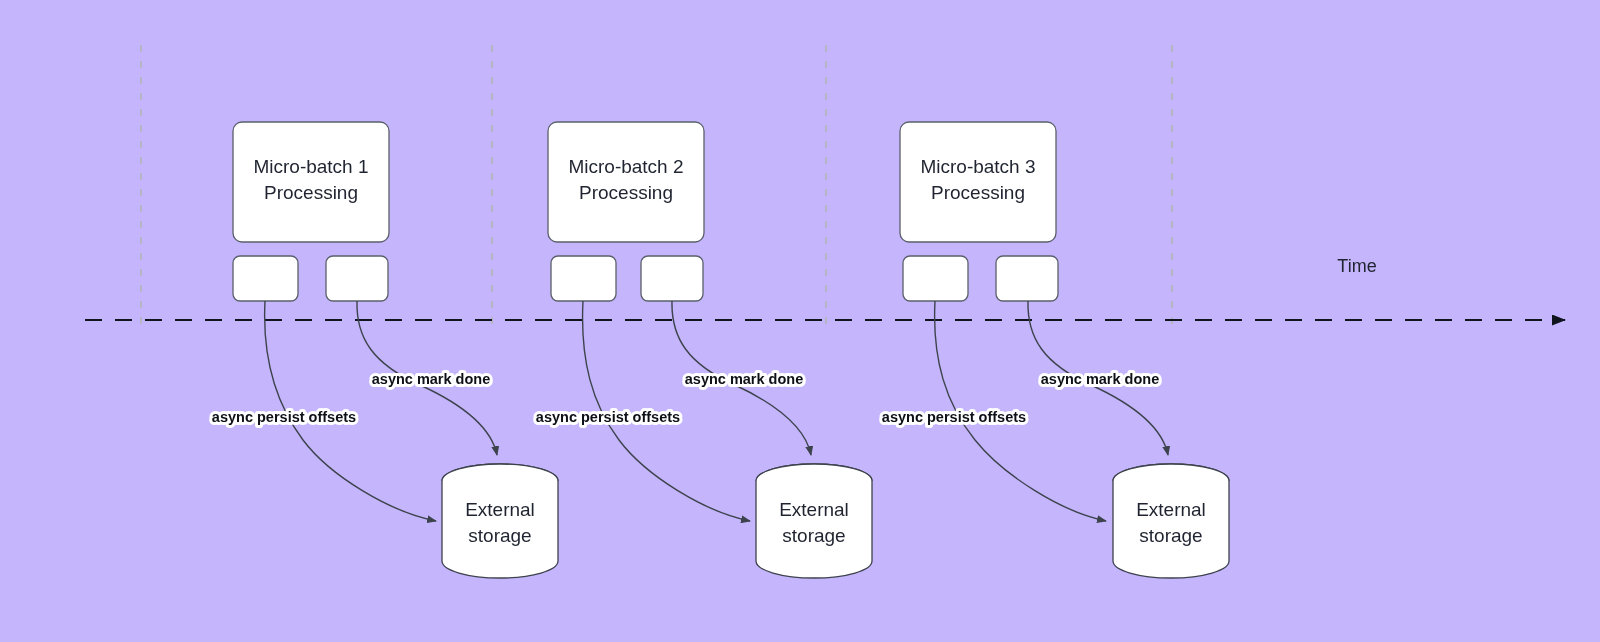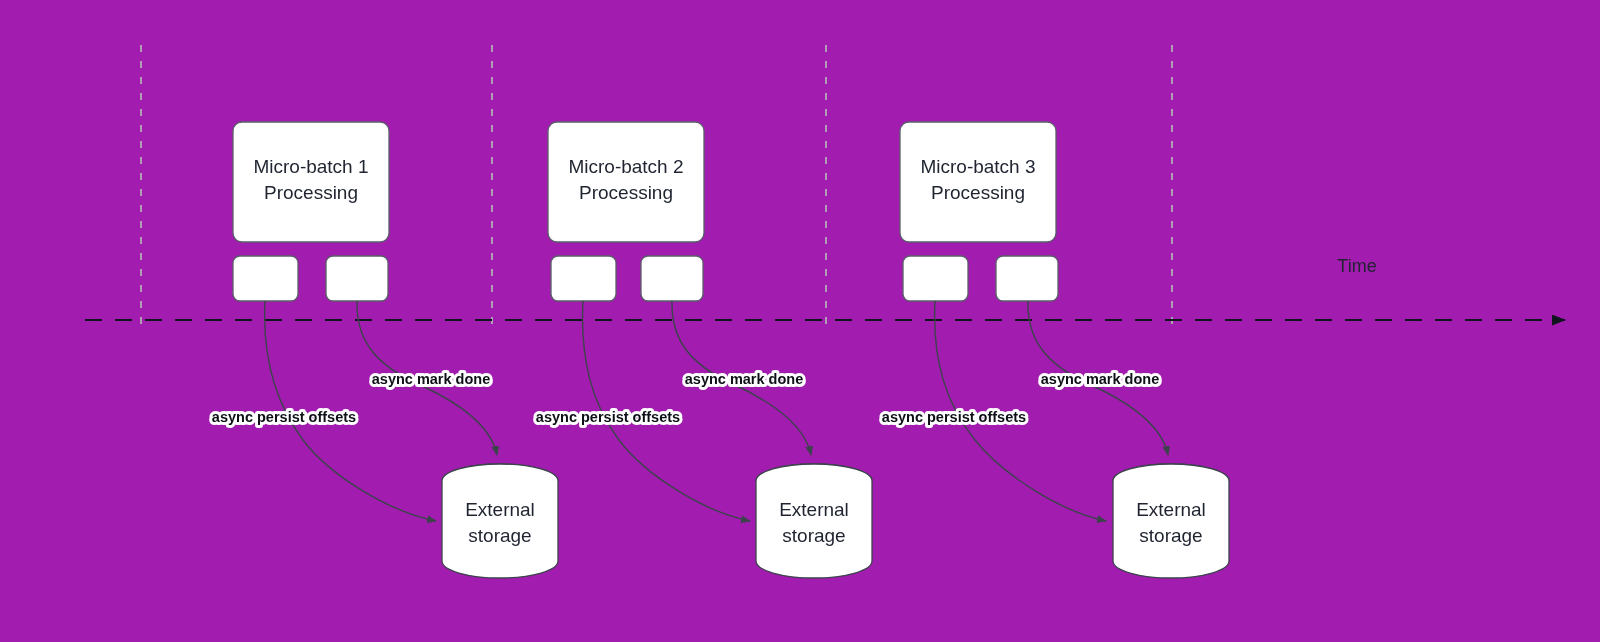--- a/index.html
+++ b/index.html
@@ -7,21 +7,21 @@
     padding: 0;
     background: #ffffff;
   }
   body {
     font-family: "Liberation Sans", sans-serif;
   }
   #canvas {
     position: relative;
     width: 1600px;
     height: 642px;
-    background: #a21caf;
+    background: #c4b5fd;
     overflow: hidden;
   }
   #diagram-svg {
     position: absolute;
     left: 0;
     top: 0;
     width: 1600px;
     height: 642px;
   }
   .node-text {

